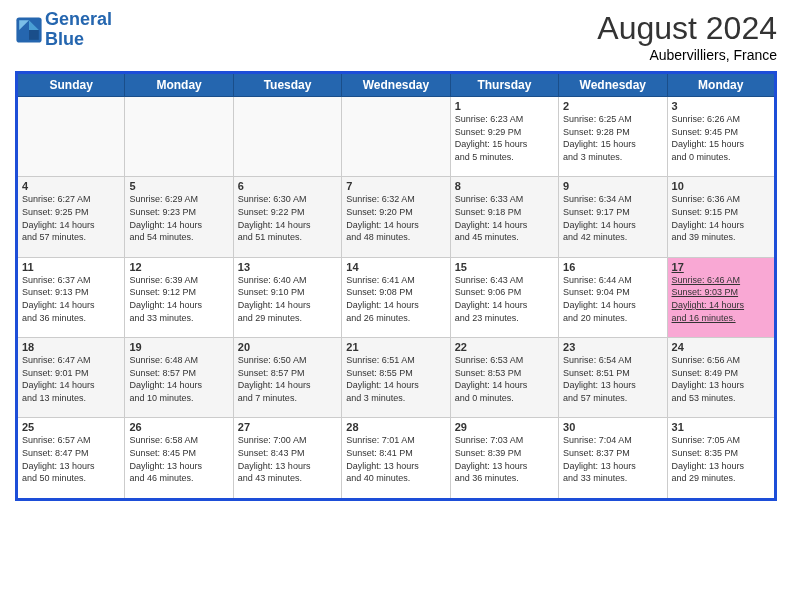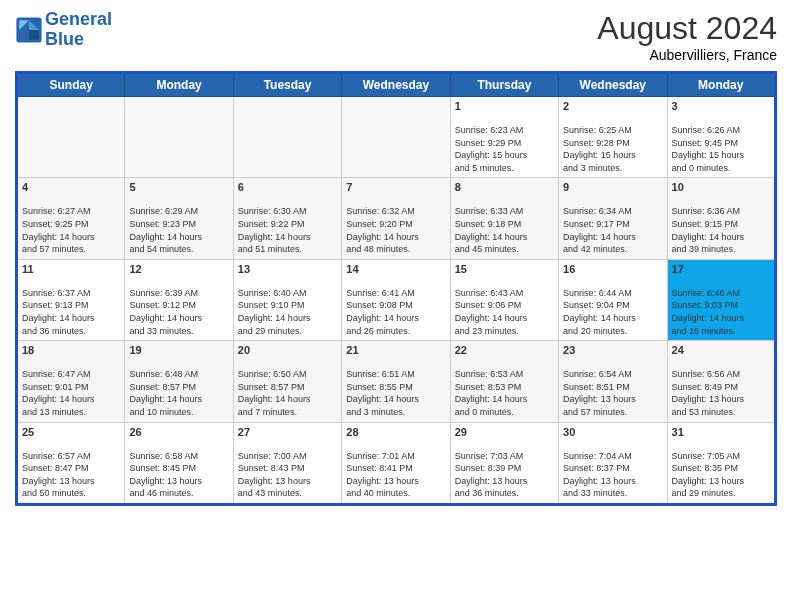--- a/index.html
+++ b/index.html
@@ -85,21 +85,20 @@
     .calendar thead tr th { background: #2566af !important; }
     .day-num {
       font-weight: bold;
       font-size: 11px;
       display: block;
       margin-bottom: 1px;
     }
     .day-info {
       line-height: 1.4;
       font-size: 9px;
-      margin-top: 12px;
     }
     .empty-cell { background: #f9f9f9 !important; }
     .footer-note {
       font-size: 10px;
       color: #555;
       margin-top: 4px;
       text-align: left;
     }
   </style>
 </head>
@@ -253,21 +252,21 @@
 Daylight: 14 hours
 and 23 minutes.</div>
           </td>
           <td style="background: rgb(255, 255, 255);">
             <span class="day-num">16</span>
             <div class="day-info" style="white-space: pre-line;">Sunrise: 6:44 AM
 Sunset: 9:04 PM
 Daylight: 14 hours
 and 20 minutes.</div>
           </td>
-          <td style="background: #0ea5e9;">
+          <td style="background: #f9a8d4; text-decoration: underline;">
             <span class="day-num">17</span>
             <div class="day-info" style="white-space: pre-line;">Sunrise: 6:46 AM
 Sunset: 9:03 PM
 Daylight: 14 hours
 and 16 minutes.</div>
           </td>
         </tr>
         <tr>
           <td style="background: rgb(245, 245, 245);">
             <span class="day-num">18</span>

